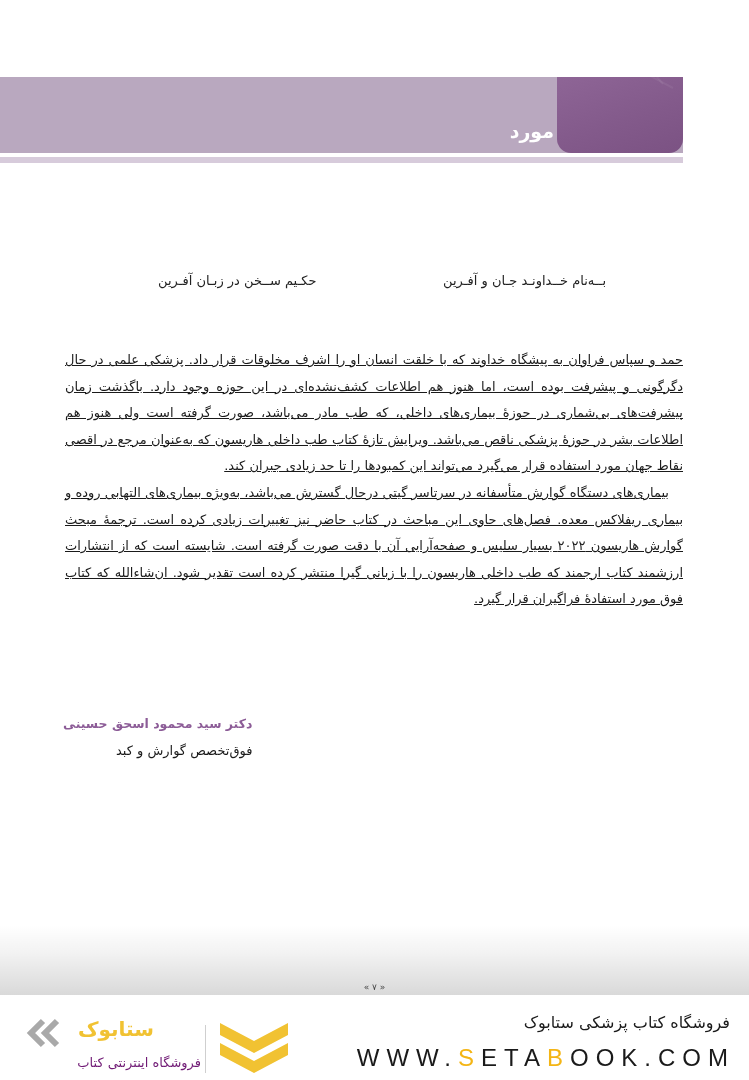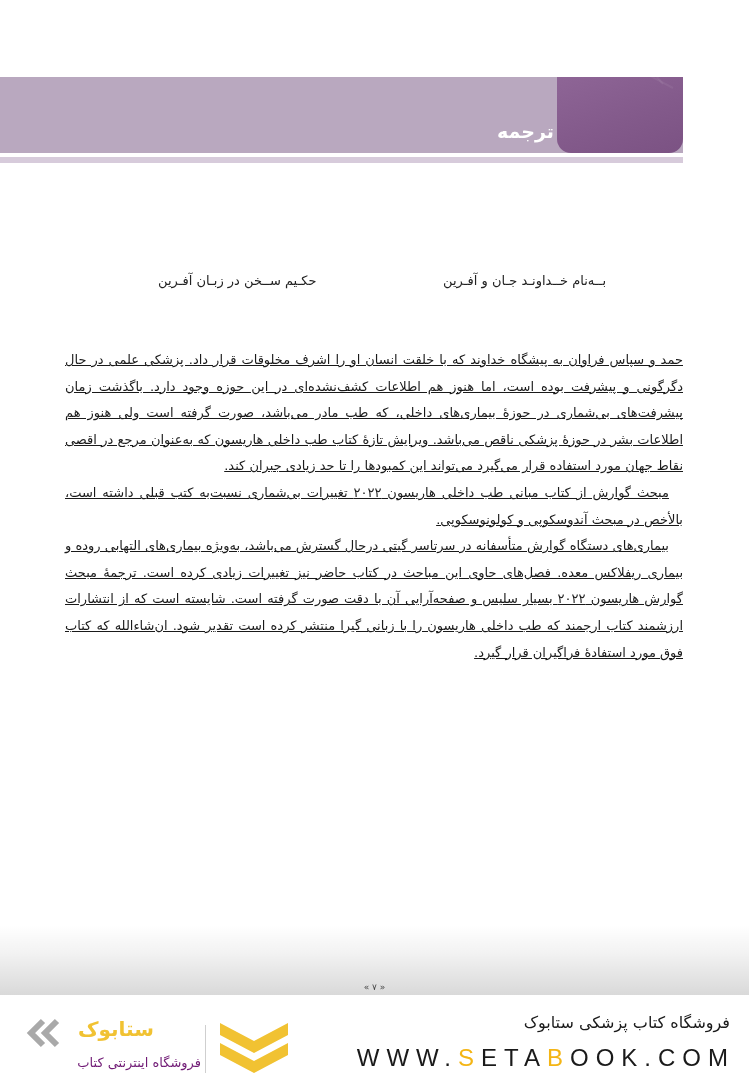--- a/index.html
+++ b/index.html
@@ -93,33 +93,34 @@
   }
   .logo-mark { position: absolute; left: 193px; top: 6px; }
 </style>
 </head>
 <body>
 
 <div class="page"></div>
 
 <div class="banner"></div>
 <div class="banner-tab"></div>
-<div class="banner-title">ترجمه</div>
+<div class="banner-title">مورد</div>
 <div class="banner-stripe"></div>
 
 <div class="verse verse-right">بــه‌نام خــداونـد جـان و آفـرین</div>
 <div class="verse verse-left">حکـیم ســخن در زبـان آفـرین</div>
 
 <div class="body-text">
   <p>حمد و سپاس فراوان به پیشگاه خداوند که با خلقت انسان او را اشرف مخلوقات قرار داد. پزشکی علمی در حال دگرگونی و پیشرفت بوده است، اما هنوز هم اطلاعات کشف‌نشده‌ای در این حوزه وجود دارد. باگذشت زمان پیشرفت‌های بی‌شماری در حوزهٔ بیماری‌های داخلی، که طب مادر می‌باشد، صورت گرفته است ولی هنوز هم اطلاعات بشر در حوزهٔ پزشکی ناقص می‌باشد. ویرایش تازهٔ کتاب طب داخلی هاریسون که به‌عنوان مرجع در اقصی نقاط جهان مورد استفاده قرار می‌گیرد می‌تواند این کمبودها را تا حد زیادی جبران کند.</p>
-  <p class="indent">مبحث گوارش از کتاب مبانی طب داخلی هاریسون ۲۰۲۲ تغییرات بی‌شماری نسبت‌به کتب قبلی داشته است، بالأخص در مبحث آندوسکوپی و کولونوسکوپی.</p>
   <p class="indent">بیماری‌های دستگاه گوارش متأسفانه در سرتاسر گیتی درحال گسترش می‌باشد، به‌ویژه بیماری‌های التهابی روده و بیماری ریفلاکس معده. فصل‌های حاوی این مباحث در کتاب حاضر نیز تغییرات زیادی کرده است. ترجمهٔ مبحث گوارش هاریسون ۲۰۲۲ بسیار سلیس و صفحه‌آرایی آن با دقت صورت گرفته است. شایسته است که از انتشارات ارزشمند کتاب ارجمند که طب داخلی هاریسون را با زبانی گیرا منتشر کرده است تقدیر شود. ان‌شاءالله که کتاب فوق مورد استفادهٔ فراگیران قرار گیرد.</p>
 </div>
 
 <div class="signature">
+  <span class="sig-name">دکتر سید محمود اسحق حسینی</span>
+  <span class="sig-line">فوق‌تخصص گوارش و کبد</span>
 </div>
 
 <div class="page-shade"></div>
 <div class="page-number">« ۷ »</div>
 
 <div class="footer"></div>
 
 <div class="logo">
   <svg class="logo-chevrons" width="40" height="40" viewBox="0 0 40 40">
     <polyline points="18,6 6,18 18,30" fill="none" stroke="#a9a9a9" stroke-width="6"></polyline>

